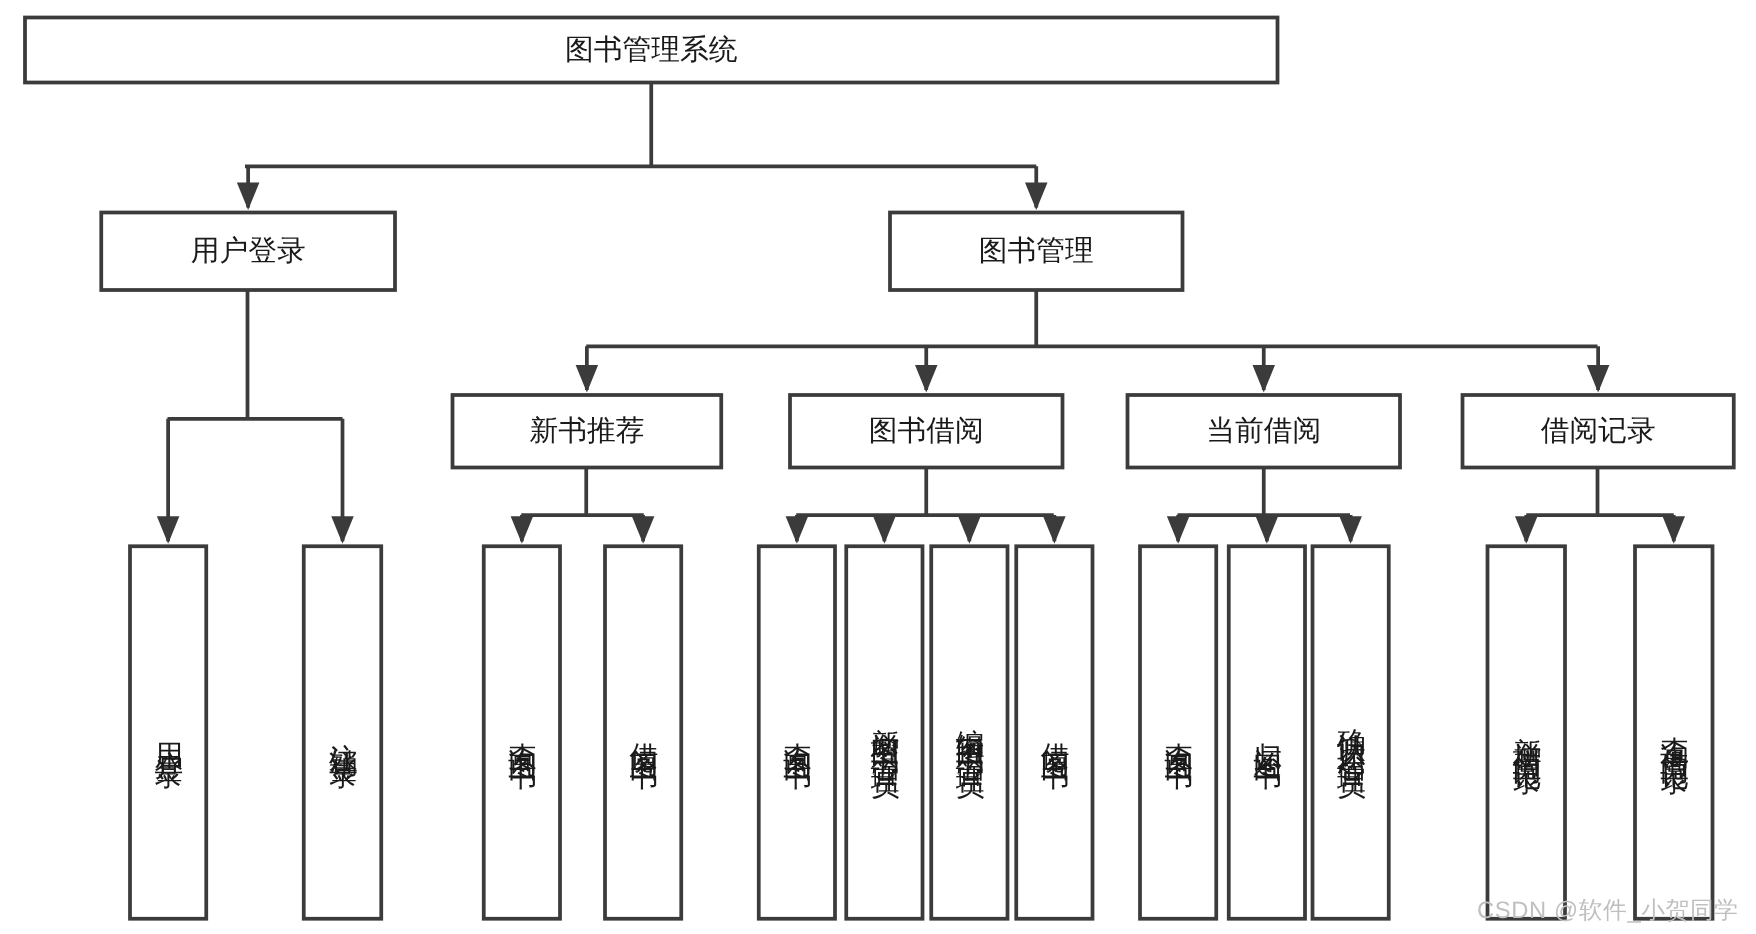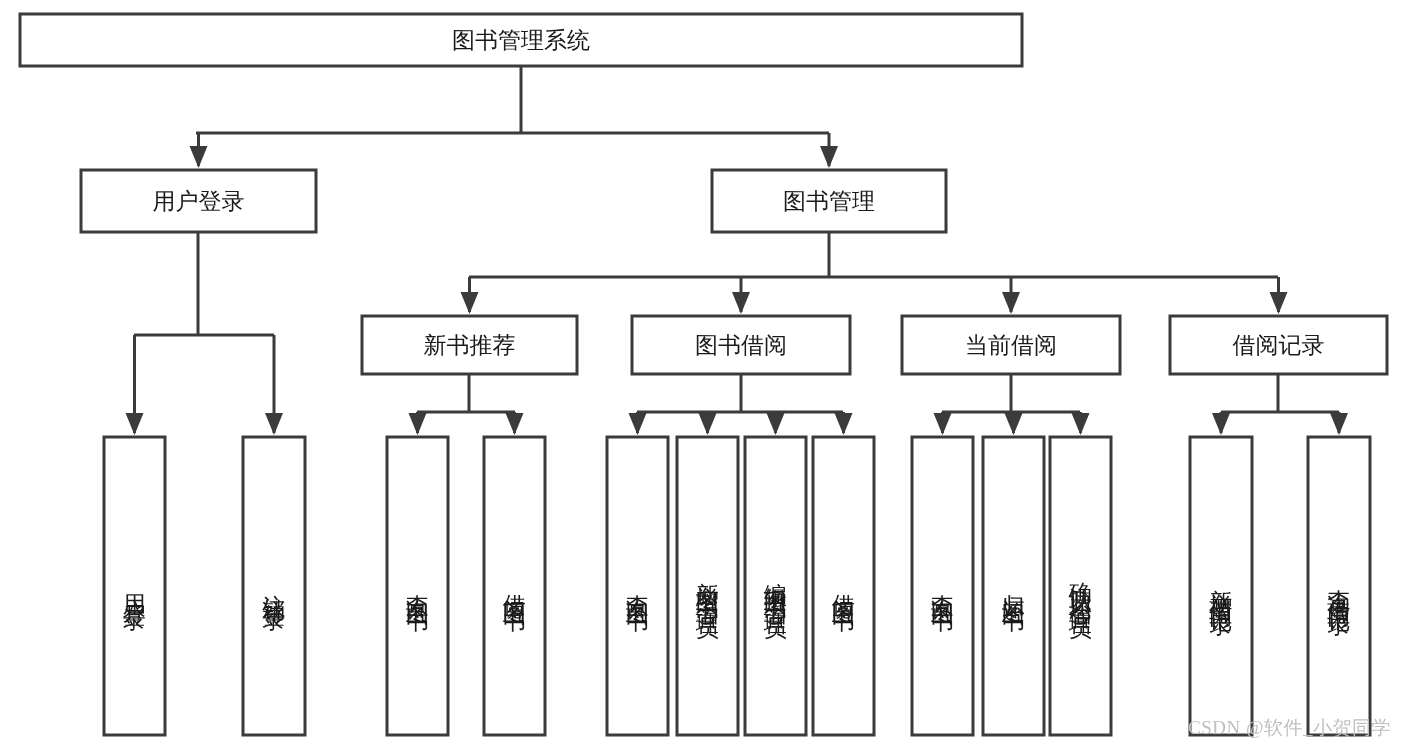--- a/index.html
+++ b/index.html
@@ -65,21 +65,21 @@
     line-height: 1.32;
     letter-spacing: 5px;
     color: #1a1a1a;
     white-space: nowrap;
     text-align: center;
   }
   .watermark {
     position: absolute;
     right: 14px;
     bottom: 6px;
-    font-family: Liberation Serif, serif;
+    font-family: Liberation Sans, sans-serif;
     font-size: 19px;
     color: #bfbfbf;
     letter-spacing: 0.5px;
     white-space: nowrap;
   }
 </style>
 </head>
 <body>
 
 <div id="diagram-root">

